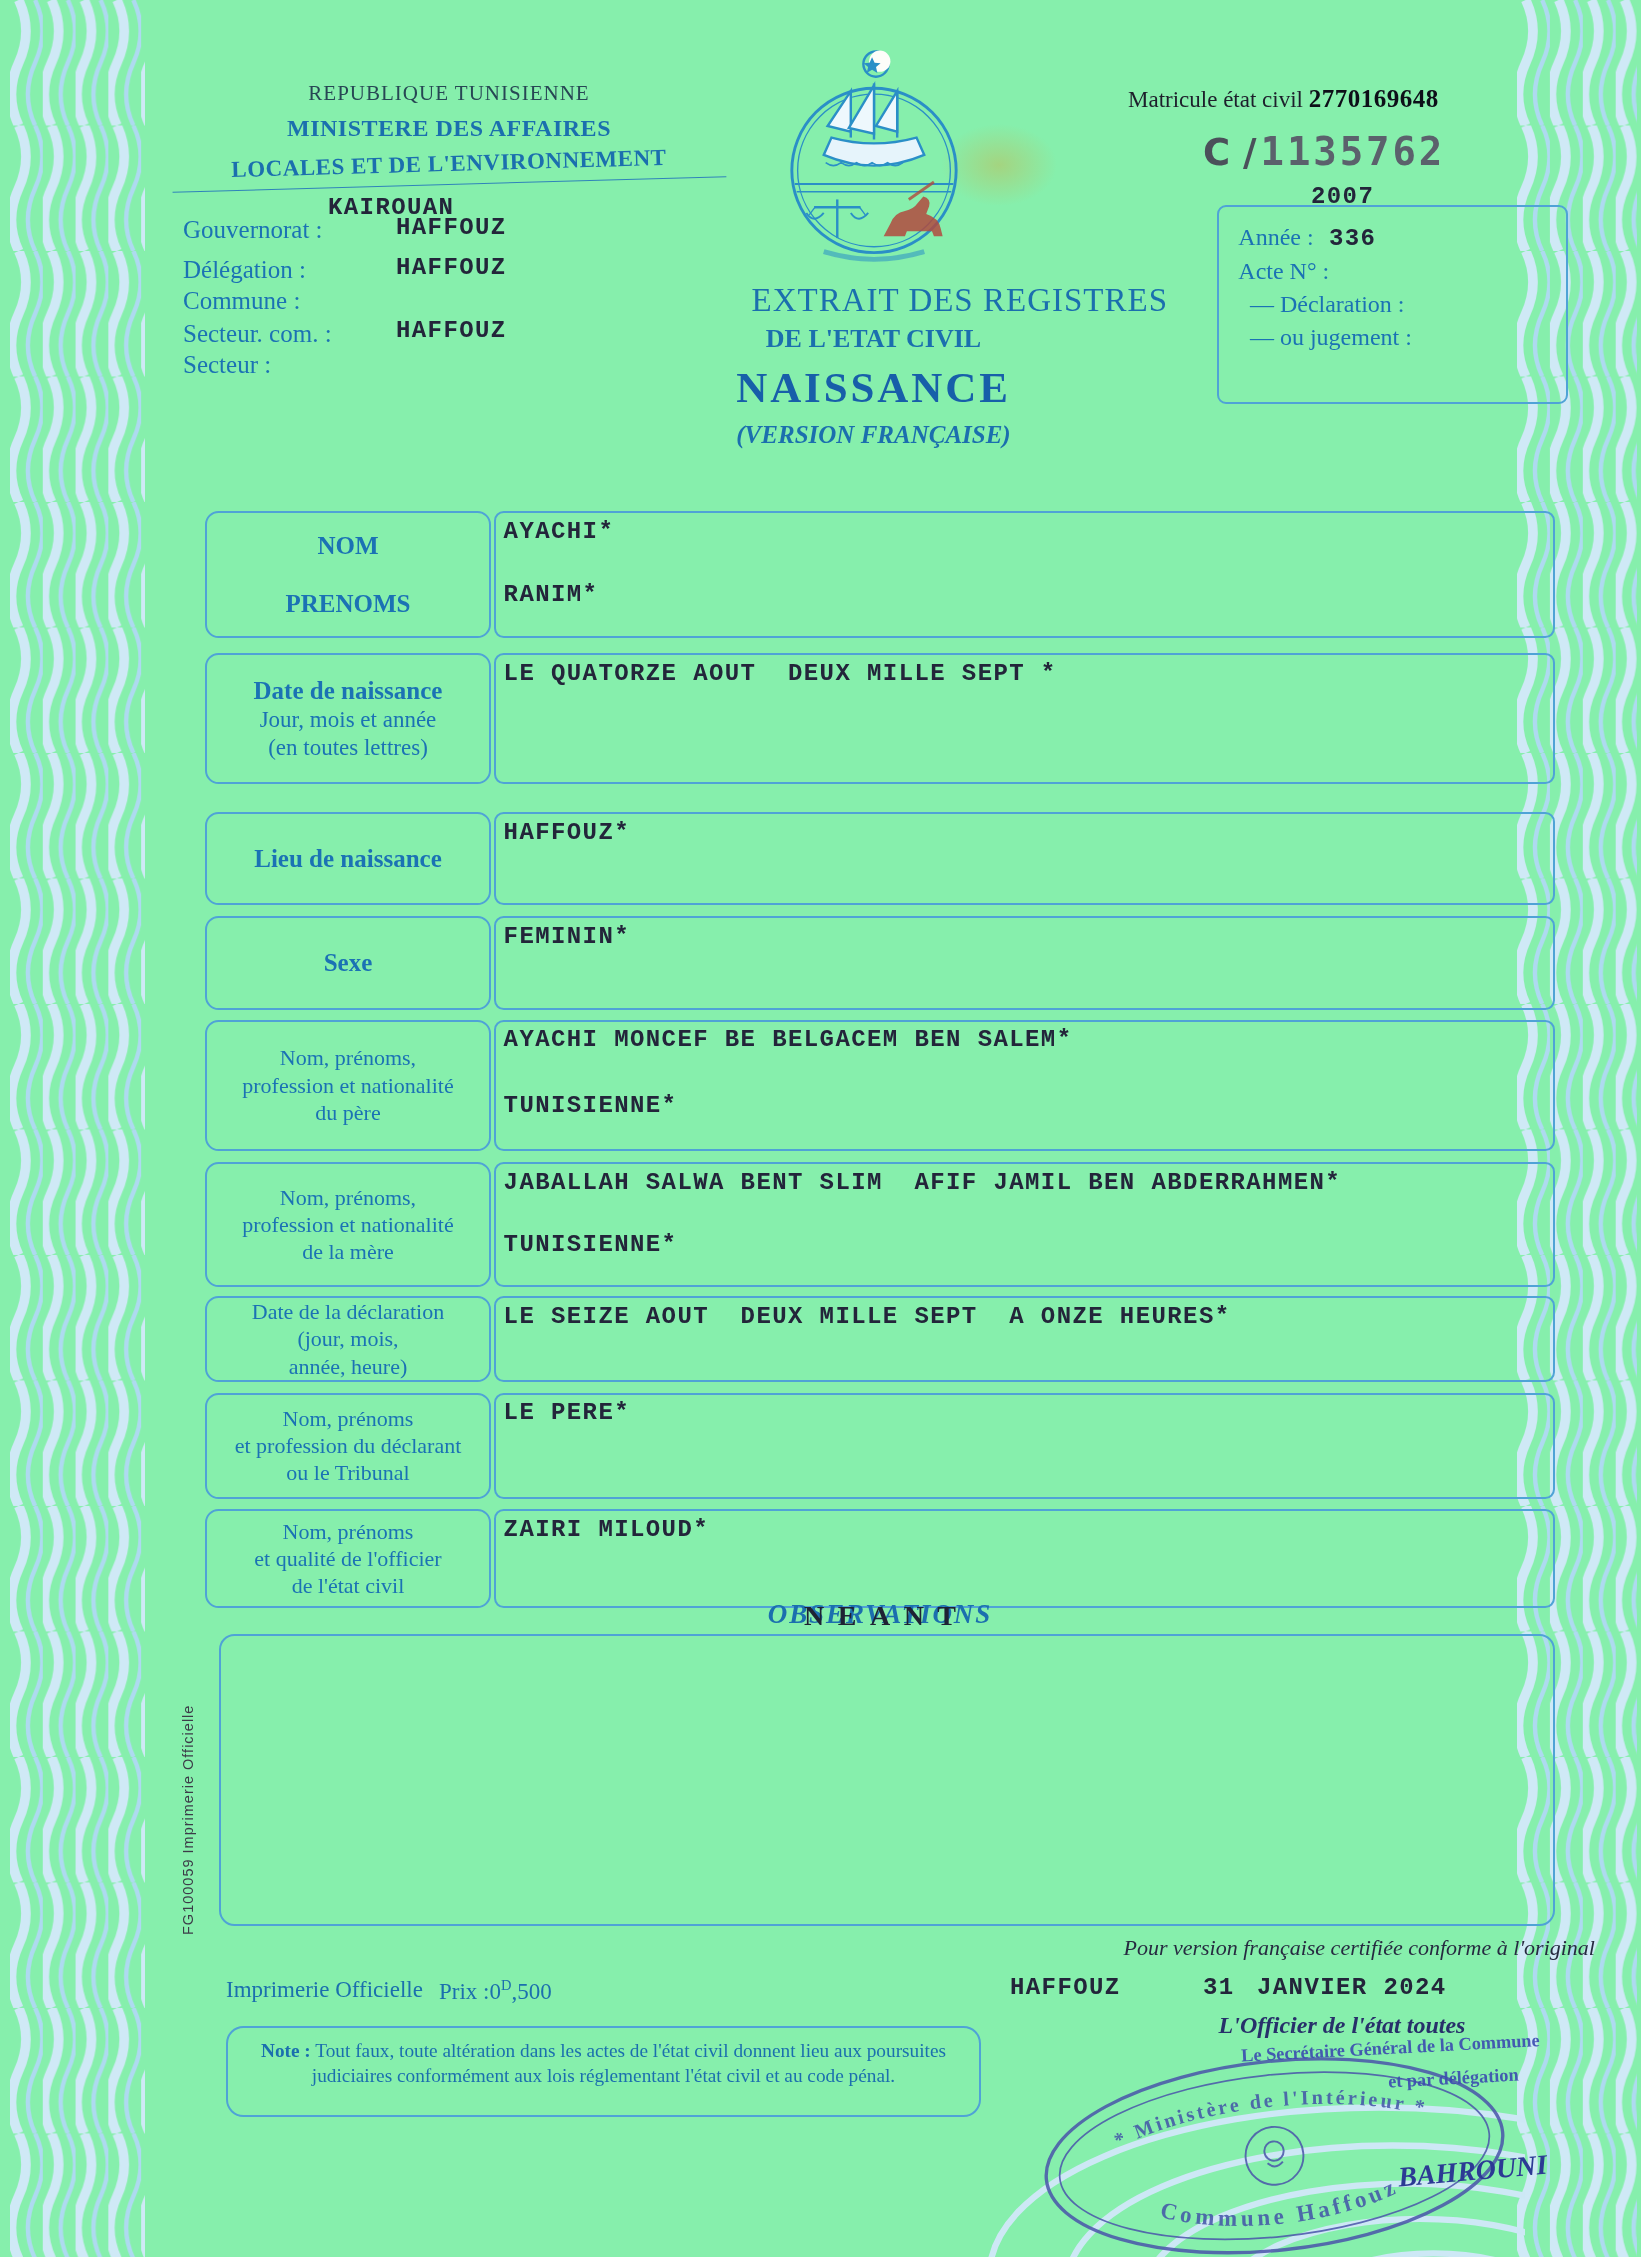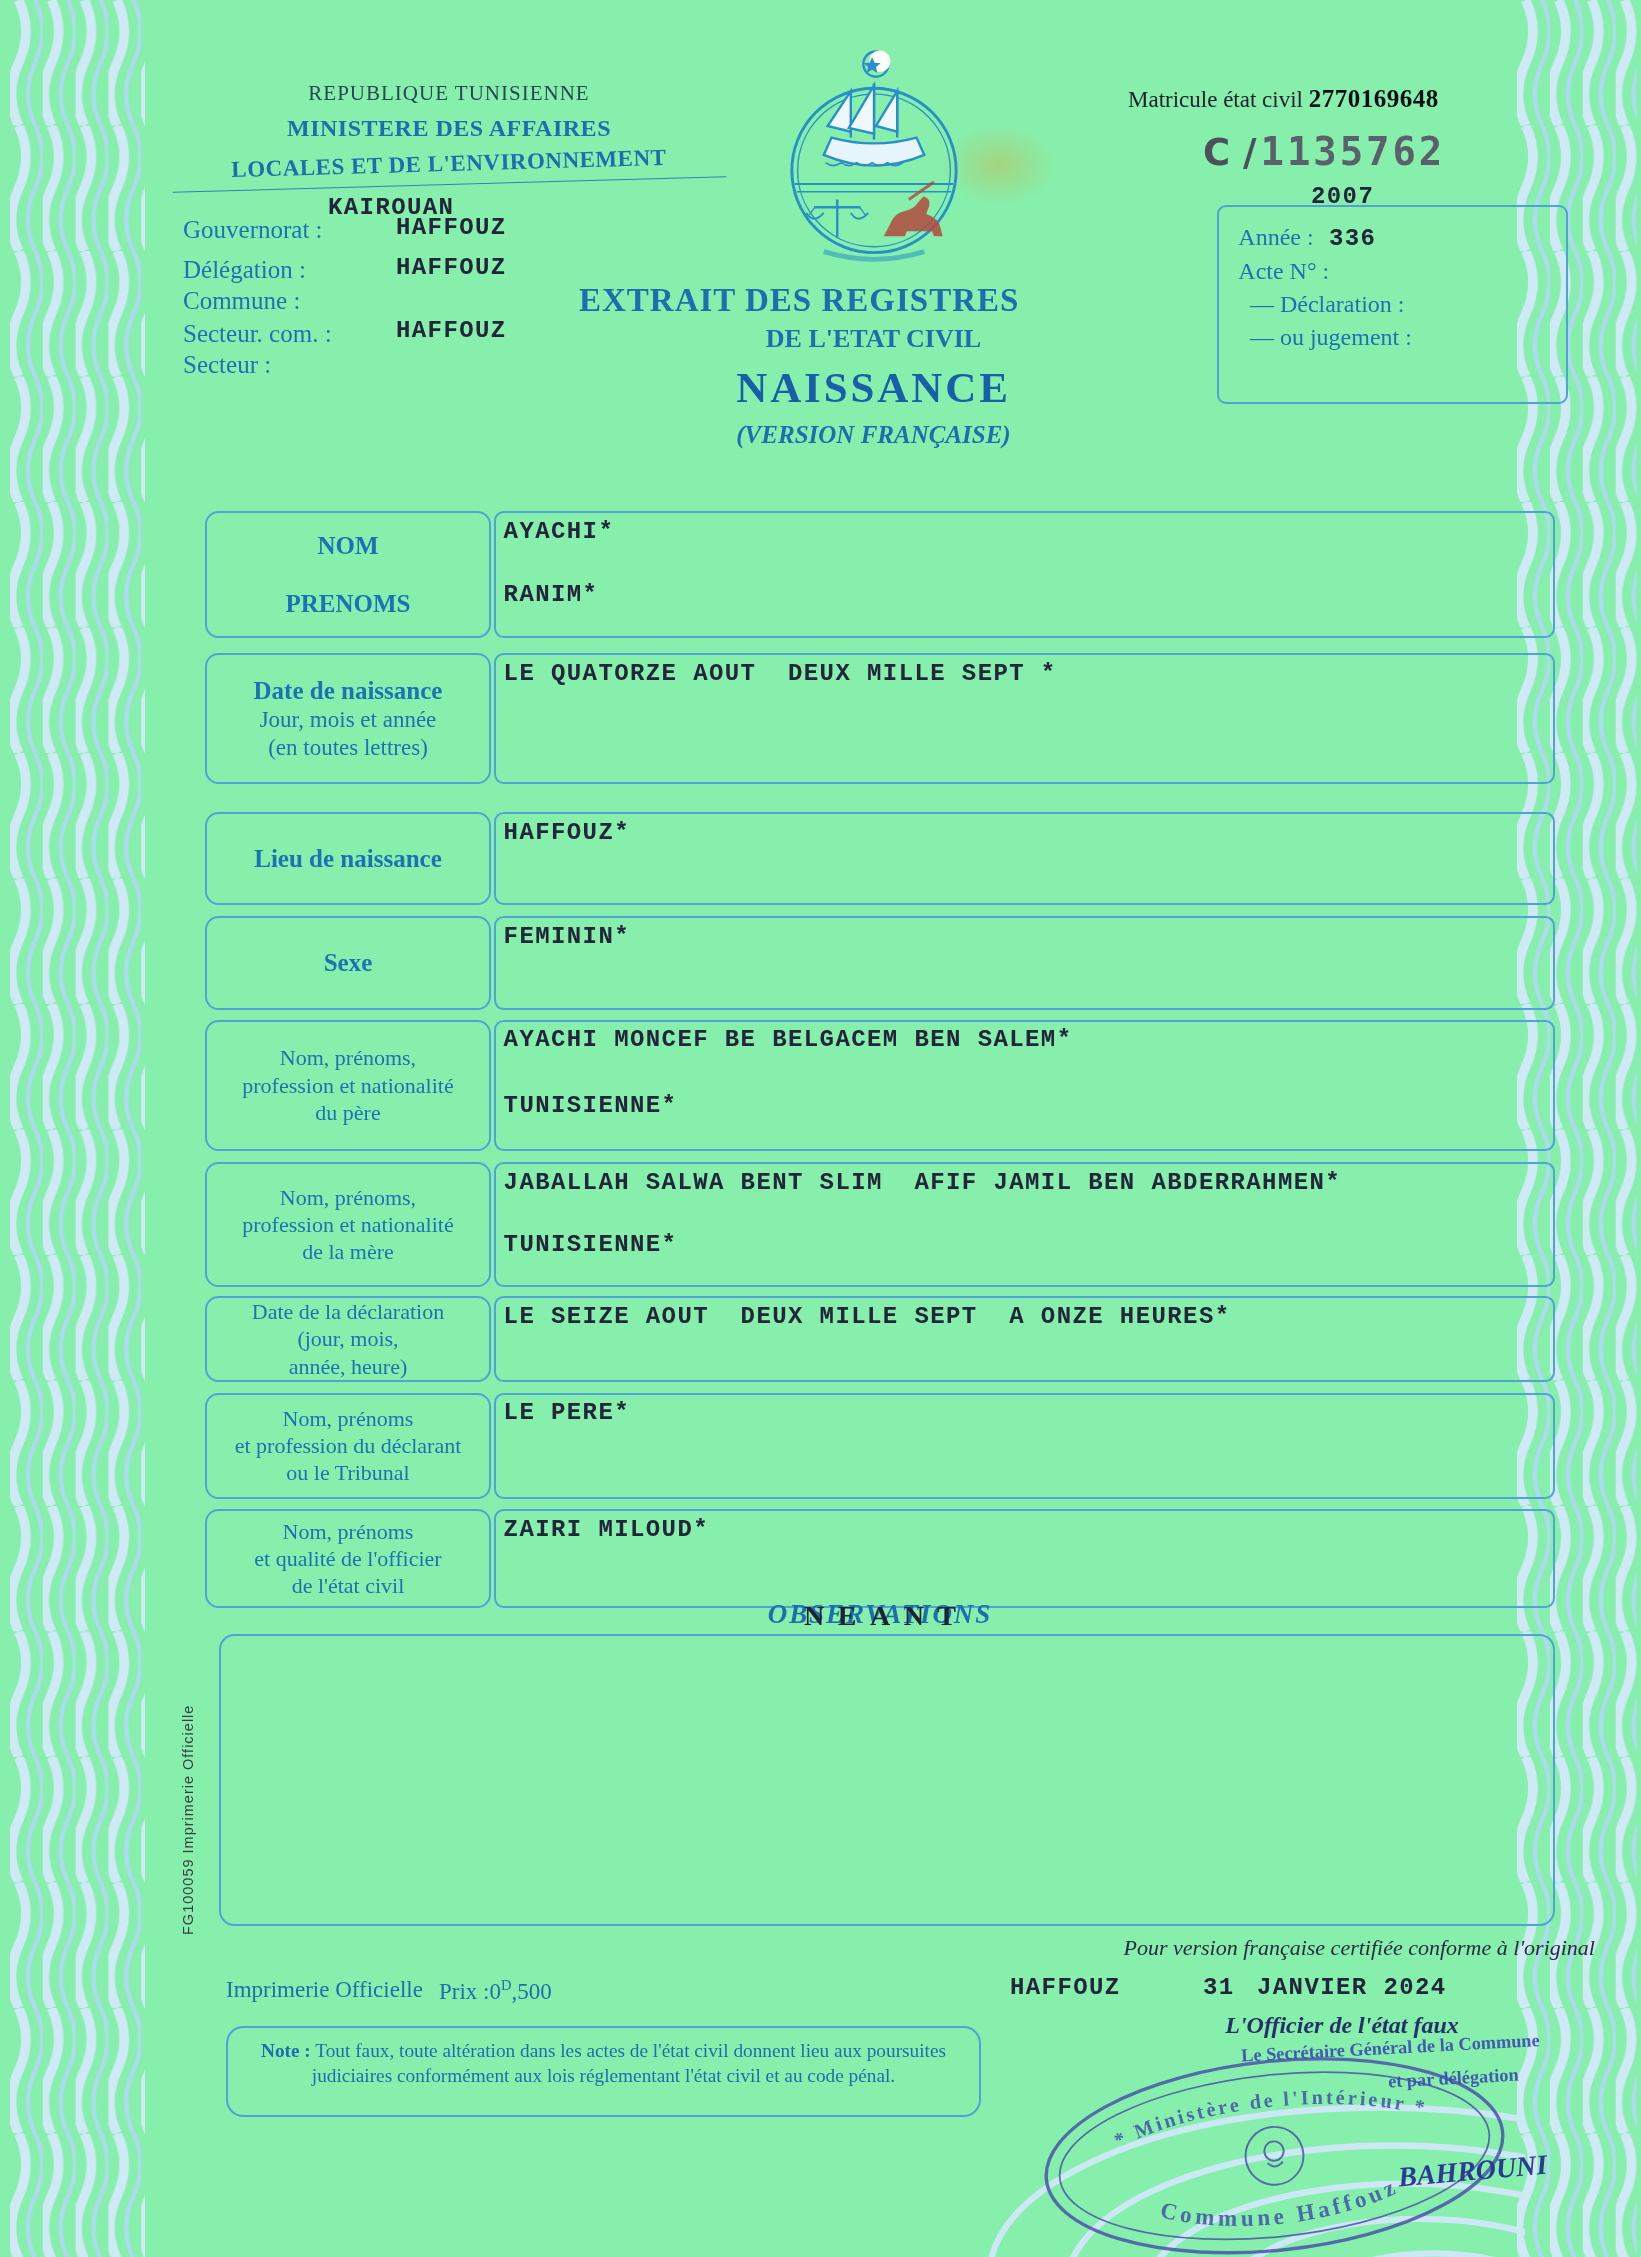--- a/index.html
+++ b/index.html
@@ -17,21 +17,21 @@
 
   
   .republic{left:246px;top:81px;width:406px;text-align:center;font-size:21px;letter-spacing:1px;color:#274754}
   .min1{left:227px;top:115px;width:444px;text-align:center;font-size:24px;font-weight:bold;color:#1b6fae;letter-spacing:0.5px}
   .min2{left:172px;top:151px;width:554px;text-align:center;font-size:23px;font-weight:bold;color:#1b6fae;
         transform:rotate(-1.6deg);border-bottom:1.9px solid #2f83ba;padding-bottom:6.8px;letter-spacing:0.5px}
   .kairouan{left:328px;top:194px}
   .admin-label{font-size:25px;color:#1b72b4}
   .admin-val{font-size:24px}
 
-  .title1{left:579px;top:282px;width:589px;text-align:left;font-size:33px;font-weight:bold;color:#1b6fae;letter-spacing:1px}
+  .title1{left:579px;top:282px;width:589px;text-align:right;font-size:33px;font-weight:normal;color:#1b6fae;letter-spacing:1px}
   .title2{left:579px;top:324px;width:589px;text-align:center;font-size:26px;font-weight:bold;color:#1b6fae}
   .title3{left:579px;top:363px;width:589px;text-align:center;font-size:43px;font-weight:bold;color:#175fa9;letter-spacing:2.9px}
   .title4{left:579px;top:421px;width:589px;text-align:center;font-size:25px;font-weight:bold;font-style:italic;color:#1b6fae}
 
   .matricule{left:1128px;top:85px;font-size:23px;color:#1d1f2b;white-space:nowrap}
   .matricule b{font-size:25px;color:#0d0f18;letter-spacing:0.5px}
   .serial{left:1203px;top:129px;white-space:nowrap}
   .serial .pfx{font-family:"DejaVu Sans",sans-serif;font-size:37px;font-weight:bold;color:#4b505a}
   .serial .num{font-family:"DejaVu Sans Mono",monospace;font-size:39px;font-weight:bold;color:#5b616c;letter-spacing:2.9px}
   .year2007{left:1311px;top:183px;z-index:2}
@@ -296,21 +296,21 @@
   <div class="abs vtext">FG100059    Imprimerie Officielle</div>
 
   <div class="abs certify">Pour version française certifiée conforme à l'original</div>
   <div class="abs imprimerie">Imprimerie Officielle</div>
   <div class="abs prix">
     <span>Prix :0</span><sup>D</sup><span>,500</span>
   </div>
   <div class="abs typed place">HAFFOUZ</div>
   <div class="abs typed day">31</div>
   <div class="abs typed monthyear">JANVIER 2024</div>
-  <div class="abs officer">L'Officier de l'état faux</div>
+  <div class="abs officer">L'Officier de l'état toutes</div>
 
   <div class="abs note-box">
     <span style="font-weight:bold">Note :</span>
     <span>Tout faux, toute altération dans les actes de l'état civil donnent lieu aux poursuites judiciaires conformément aux lois réglementant l'état civil et au code pénal.</span>
   </div>
 
   <svg class="stamp-svg" viewBox="0 0 540 220">
     <g transform="rotate(-6 270 115)" opacity="0.85">
       <ellipse cx="270" cy="115" rx="238" ry="98" fill="none" stroke="#4a55aa" stroke-width="3.5"></ellipse>
       <ellipse cx="270" cy="115" rx="224" ry="84" fill="none" stroke="#4a55aa" stroke-width="1.8"></ellipse>

